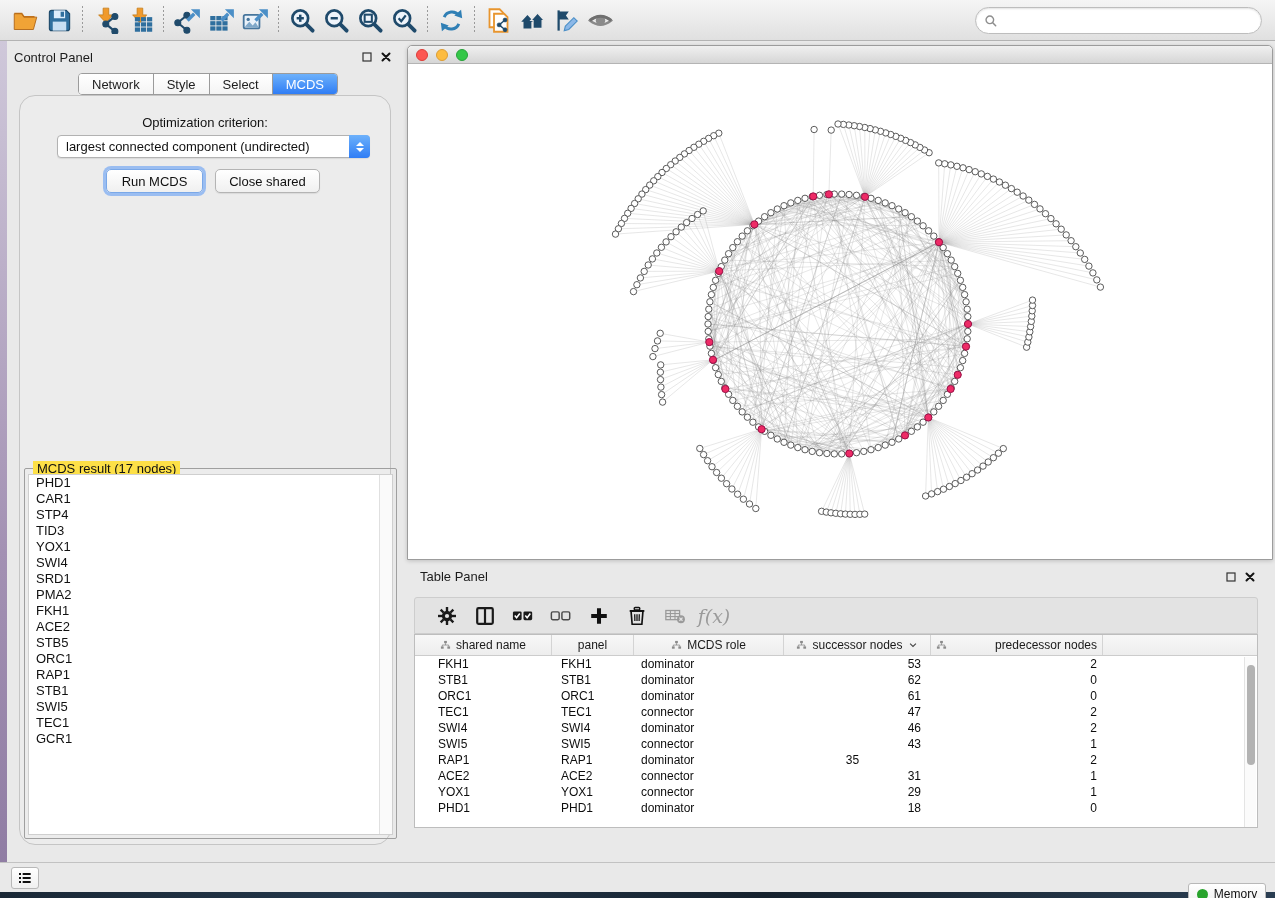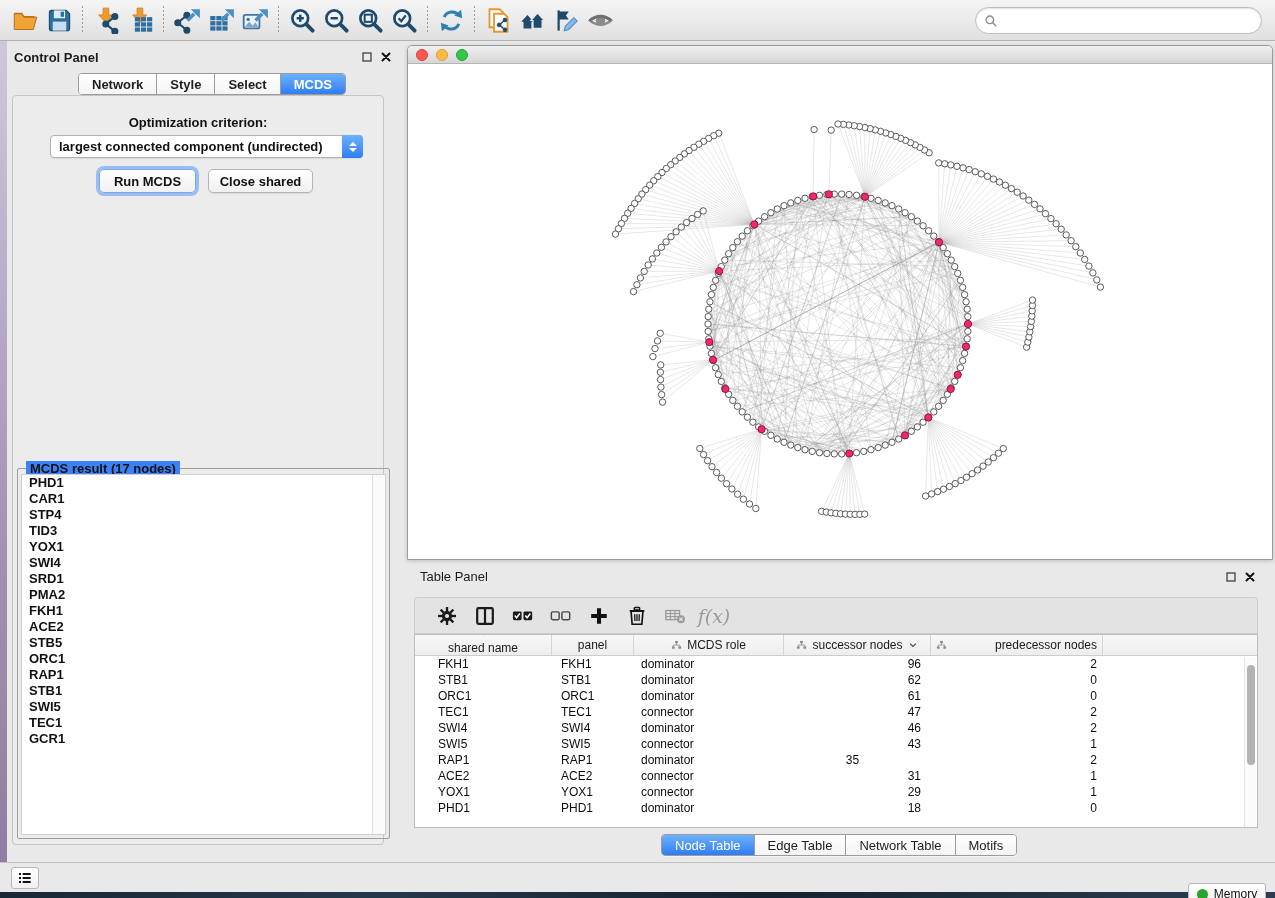--- a/index.html
+++ b/index.html
@@ -21,38 +21,38 @@
   .searchbox svg { width:14px; height:14px; }
   .searchbox input { border:none; outline:none; flex:1; height:20px; font-size:13px; background:transparent; padding-left:4px; }
 
   
   .desk-left { position:absolute; left:0; top:41px; width:7px; height:851px;
     background:linear-gradient(#cfc8da,#a391b3 60%,#8e7ba2); }
   .desk-bottom { position:absolute; left:0; top:892px; width:1275px; height:6px;
     background:linear-gradient(90deg,#1a2836,#24384c 30%,#16222e 60%,#2a3e52); }
 
   
-  .cpanel { position:absolute; left:8px; top:41px; width:392px; height:821px;font-weight:bold; }
+  .cpanel { position:absolute; left:8px; top:41px; width:392px; height:821px; }
   .panel-title { font-size:13px; color:#1c1c1c; }
   .cpanel .panel-title { position:absolute; left:6px; top:9px; }
   .winbtns { position:absolute; display:flex; gap:6px; }
   .cpanel .winbtns { right:8px; top:9px; }
   .winbtn { width:13px; height:13px; display:inline-flex; align-items:center; justify-content:center; }
   .winbtn svg { width:12px; height:12px; }
 
   .seg-tabs { position:absolute; display:flex; border:1px solid #9b9b9b; border-radius:4px;
     background:#ffffff; overflow:hidden; height:22px; box-shadow:0 1px 0 rgba(255,255,255,.6); }
   .seg { font-size:13px; color:#1d1d1d; display:flex; align-items:center; justify-content:center;
     padding:0 13px; border-right:1px solid #9b9b9b; background:linear-gradient(#ffffff,#f4f4f4); cursor:default; }
   .seg:last-child { border-right:none; }
   .seg.sel { background:linear-gradient(#6db1fb,#2f7df5); color:#ffffff; }
   .cpanel .seg-tabs { left:70px; top:32px; }
 
-  .cp-content { position:absolute; left:4px; top:54px; width:372px; height:750px;
-    background:#ececec; border:1px solid #c5c5c5; border-radius:4px; }
+  .cp-content { position:absolute; left:11px; top:54px; width:372px; height:750px;
+    background:#ececec; border:1px solid #c5c5c5; border-radius:16px; }
   .opt-label { position:absolute; left:0; width:100%; top:19px; text-align:center; font-size:13px; color:#111; }
 
   .dropdown { position:absolute; left:37px; top:39px; width:313px; height:23px; background:#ffffff;
     border:1px solid #b2b2b2; border-radius:4px; display:flex; align-items:center;
     box-shadow:0 1px 1px rgba(0,0,0,.08); }
   .dropdown .val { flex:1; font-size:13px; color:#111; padding-left:8px; white-space:nowrap; overflow:hidden; }
   .dd-stepper { width:21px; height:23px; margin:-1px -1px -1px 0; border-radius:0 4px 4px 0;
     background:linear-gradient(#6db1fb,#2f7df5); display:flex; flex-direction:column; align-items:center; justify-content:center; gap:2px; }
   .dd-stepper i { display:block; width:0; height:0; border-left:4px solid transparent; border-right:4px solid transparent; }
   .dd-up { border-bottom:4px solid #ffffff; }
@@ -60,21 +60,21 @@
 
   .btn { position:absolute; height:24px; background:linear-gradient(#ffffff,#f0f0f0);
     border:1px solid #b4b4b4; border-radius:5px; font-size:13px; color:#111;
     display:flex; align-items:center; justify-content:center; box-shadow:0 1px 1px rgba(0,0,0,.08); }
   .btn.focus { box-shadow:0 0 0 3px rgba(110,165,245,.65); border-color:#7aa8e8; }
   #run-btn { left:86px; top:73px; width:97px; }
   #closep-btn { left:195px; top:73px; width:105px; }
 
   .fieldset { position:absolute; left:4px; top:372px; width:373px; height:371px;
     border:1px solid #9f9f9f; border-radius:2px; }
-  .fieldset .legend { position:absolute; left:8px; top:-8px; background:#3b82f6; padding:0 4px;
+  .fieldset .legend { position:absolute; left:8px; top:-8px; background:#fde047; padding:0 4px;
     font-size:13px; color:#111; }
   .mcds-list { position:absolute; left:3px; top:5px; right:3px; bottom:3px; background:#ffffff;
     border:1px solid #cfcfcf; overflow:hidden; }
   .mcds-list .scrolltrack { position:absolute; right:0; top:0; bottom:0; width:13px; background:#fafafa; border-left:1px solid #e0e0e0; }
   .mcds-item { font-size:13px; color:#111; height:16px; line-height:16px; padding-left:7px; }
 
   
   .netwin { position:absolute; left:407px; top:45px; width:866px; height:515px;
     border:1px solid #9c9c9c; border-radius:5px 5px 0 0; background:#ffffff;
     box-shadow:0 1px 4px rgba(0,0,0,.18); }
@@ -734,21 +734,21 @@
             <circle cx="18.5" cy="15.5" r="4.3" fill="#9a9a9a"></circle>
             <path d="M16.8 13.8 l3.4 3.4 M20.2 13.8 l-3.4 3.4" stroke="#e3e3e3" stroke-width="1.4"></path>
           </svg>
         </div>
         <div class="ttb" style="width: 40px;">
           <span class="fx-text">f(x)</span>
         </div>
       </div>
     <div class="tablebox">
       <div class="thead" id="thead">
-          <div class="th" style="width: 137px; flex-direction: column;">
+          <div class="th" style="width: 137px;">
             <svg viewBox="0 0 24 24" class="tree">
               <g fill="#8a8a8a">
                 <rect x="9" y="2" width="6" height="5"></rect>
                 <rect x="2" y="14" width="6" height="5"></rect>
                 <rect x="16" y="14" width="6" height="5"></rect>
               </g>
               <path d="M12 7 v4 M5 14 v-3 h14 v3" stroke="#8a8a8a" stroke-width="1.8" fill="none"></path>
             </svg>
             <span>shared name</span>
           </div>
@@ -791,21 +791,21 @@
             </svg>
             <span>predecessor nodes</span>
           </div>
           <div class="th" style="flex: 1 1 0%; border-right: none;"></div>
         </div>
       <div id="tbody">
           <div class="trow">
             <div class="td" style="width: 137px; padding-left: 23px;">FKH1</div>
             <div class="td" style="width: 82px; padding-left: 9px;">FKH1</div>
             <div class="td" style="width: 150px; padding-left: 7px;">dominator</div>
-            <div class="td" style="width: 147px; text-align: right; padding-right: 10px;">96</div>
+            <div class="td" style="width: 147px; text-align: right; padding-right: 10px;">53</div>
             <div class="td" style="width: 172px; text-align: right; padding-right: 6px;">2</div>
           </div>
           <div class="trow">
             <div class="td" style="width: 137px; padding-left: 23px;">STB1</div>
             <div class="td" style="width: 82px; padding-left: 9px;">STB1</div>
             <div class="td" style="width: 150px; padding-left: 7px;">dominator</div>
             <div class="td" style="width: 147px; text-align: right; padding-right: 10px;">62</div>
             <div class="td" style="width: 172px; text-align: right; padding-right: 6px;">0</div>
           </div>
           <div class="trow">
@@ -862,26 +862,20 @@
             <div class="td" style="width: 82px; padding-left: 9px;">PHD1</div>
             <div class="td" style="width: 150px; padding-left: 7px;">dominator</div>
             <div class="td" style="width: 147px; text-align: right; padding-right: 10px;">18</div>
             <div class="td" style="width: 172px; text-align: right; padding-right: 6px;">0</div>
           </div>
         </div>
       <div class="tscroll">
           <div class="tthumb"></div>
         </div>
     </div>
-    <div class="seg-tabs bottom" id="table-tabs">
-        <div class="seg sel">Node Table</div>
-        <div class="seg">Edge Table</div>
-        <div class="seg">Network Table</div>
-        <div class="seg">Motifs</div>
-      </div>
   </div>
 
   <div class="statusbar">
     <div class="sq-btn" id="list-btn">
       <svg viewBox="0 0 24 24">
         <g fill="#111">
             <rect x="3" y="4.5" width="3" height="3"></rect>
             <rect x="8.5" y="4.5" width="12" height="3"></rect>
         <rect x="3" y="10.5" width="3" height="3"></rect>
             <rect x="8.5" y="10.5" width="12" height="3"></rect>

